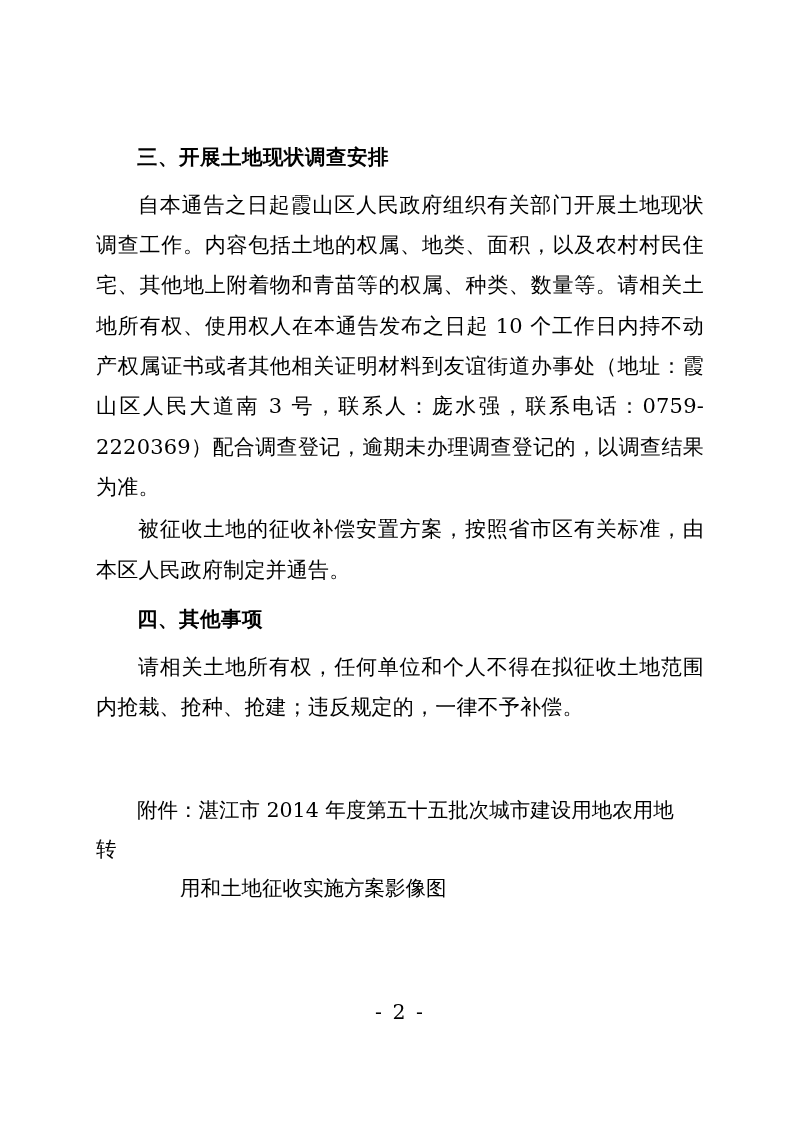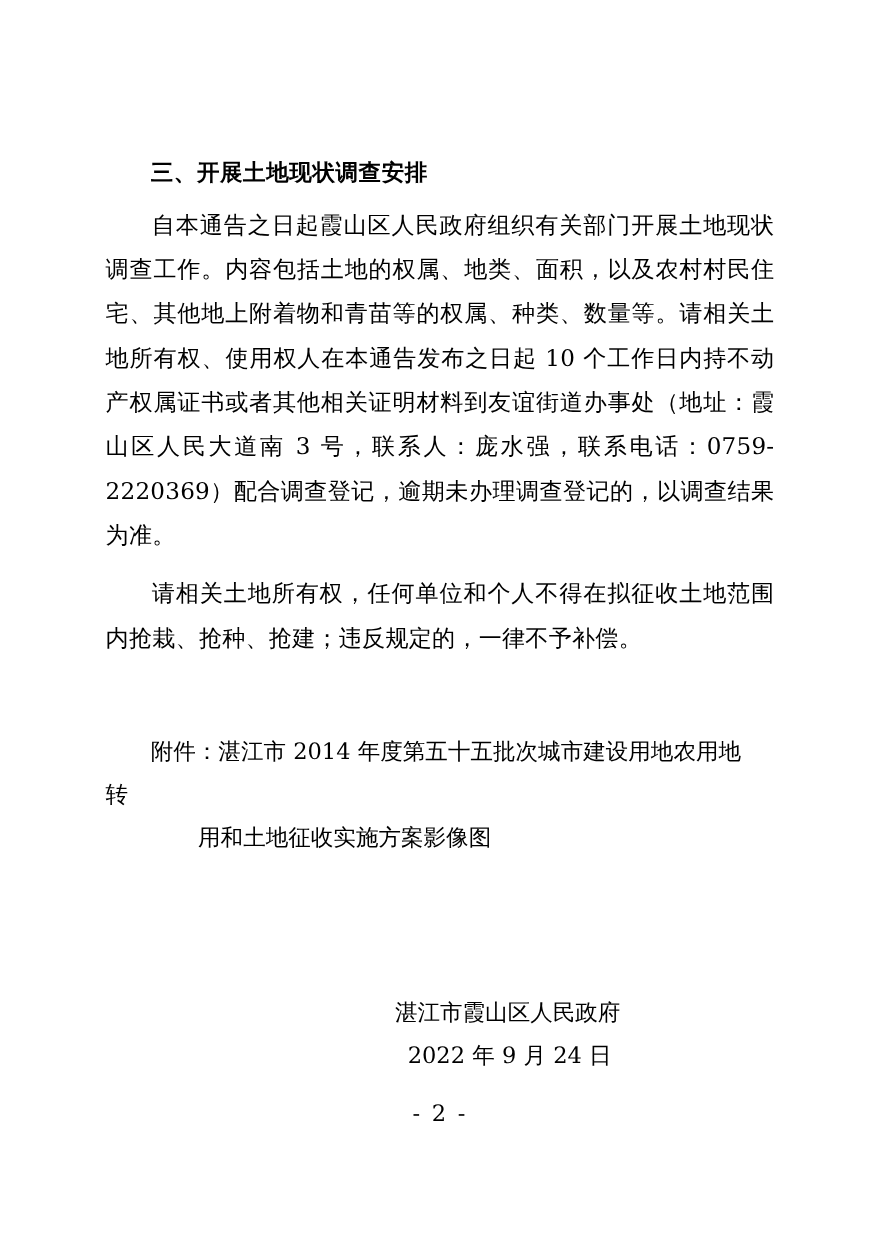--- a/index.html
+++ b/index.html
@@ -79,30 +79,28 @@
     letter-spacing: 2px;
   }
 </style>
 </head>
 <body>
 
 <div class="page">
 
   <h2 class="heading">三、开展土地现状调查安排</h2>
   <p class="para">自本通告之日起霞山区人民政府组织有关部门开展土地现状调查工作。内容包括土地的权属、地类、面积，以及农村村民住宅、其他地上附着物和青苗等的权属、种类、数量等。请相关土地所有权、使用权人在本通告发布之日起 10 个工作日内持不动产权属证书或者其他相关证明材料到友谊街道办事处（地址：霞山区人民大道南 3 号，联系人：庞水强，联系电话：0759-2220369）配合调查登记，逾期未办理调查登记的，以调查结果为准。</p>
+  <p class="para justify-all">被征收土地的征收补偿安置方案，按照省市区有关标准，由本区人民政府制定并通告。</p>
 
   <div class="block-gap"></div>
 
+  <h2 class="heading">四、其他事项</h2>
   <p class="para">请相关土地所有权，任何单位和个人不得在拟征收土地范围内抢栽、抢种、抢建；违反规定的，一律不予补偿。</p>
 
   <div class="attachment">
     <span>附件：湛江市 2014 年度第五十五批次城市建设用地农用地转</span>
     <span class="cont">用和土地征收实施方案影像图</span>
   </div>
 
-  <div class="signature">
-    <div>湛江市霞山区人民政府</div>
-    <div class="line2">2022 年 9 月 24 日</div>
-  </div>
 
   <div class="pagenum">- 2 -</div>
 
 </div>
 
 </body></html>

